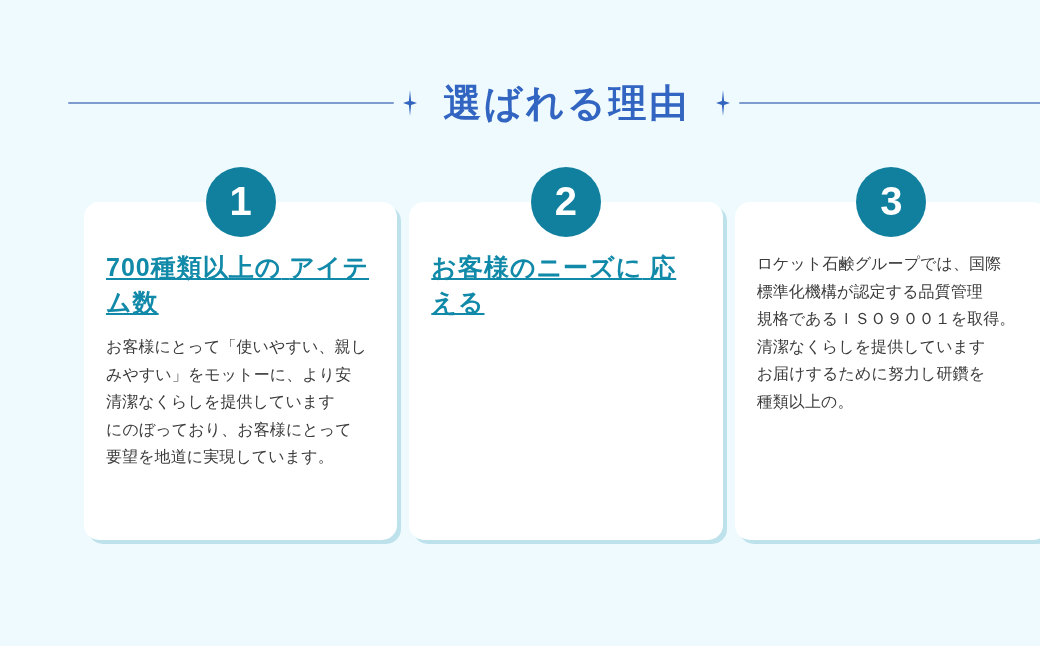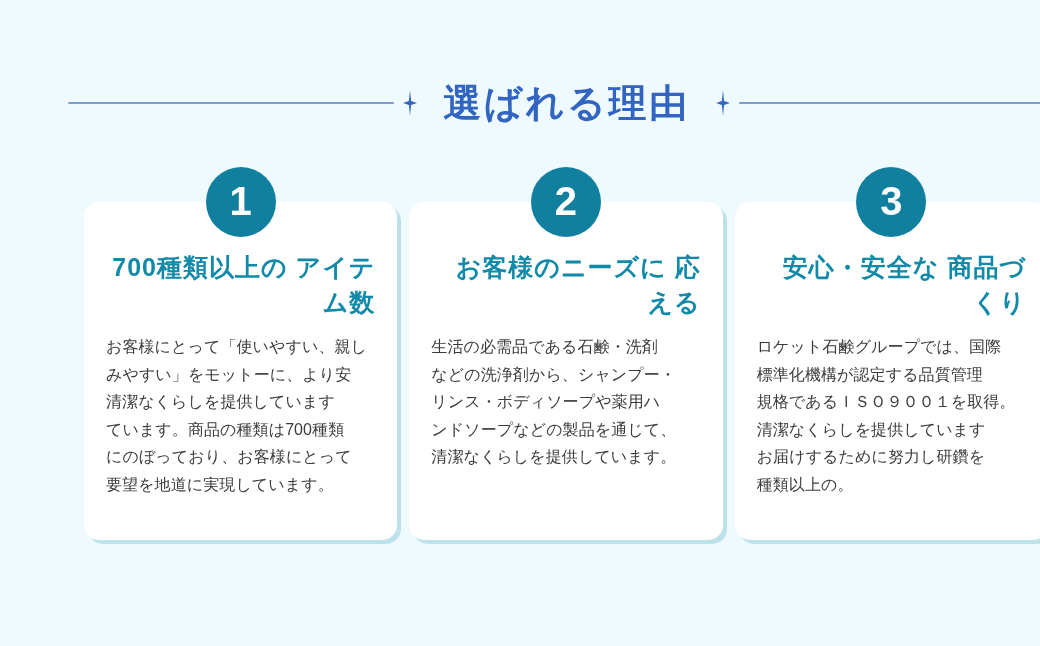--- a/index.html
+++ b/index.html
@@ -99,26 +99,27 @@
     justify-content: center;
     font-size: 40px;
     font-weight: 700;
     line-height: 1;
     padding-bottom: 2px;
     box-sizing: border-box;
   }
 
   .card-title {
     margin: 0 0 14px 0;
-    text-align: right;
+    text-align: left;
     color: #1189a8;
     font-size: 25px;
     font-weight: 700;
     line-height: 1.38;
     letter-spacing: 0.04em;
+    text-decoration: underline;
   }
 
   .card-body {
     margin: 0;
     color: #3b3b3b;
     font-size: 16px;
     line-height: 1.72;
     letter-spacing: 0.005em;
     text-align: left;
   }
@@ -154,47 +155,35 @@
     <div class="card">
       <div class="badge">1</div>
       <h3 class="card-title">
         <span class="ln">700種類以上の</span>
         <span class="ln">アイテム数</span>
       </h3>
       <p class="card-body">
         <span class="ln">お客様にとって「使いやすい、親し</span>
         <span class="ln">みやすい」をモットーに、より安</span>
         <span class="ln">清潔なくらしを提供しています</span>
-        <span class="ln">ています。商品の種類は700種類</span>
         <span class="ln">にのぼっており、お客様にとって</span>
         <span class="ln">要望を地道に実現しています。</span>
       </p>
     </div>
 
     <div class="card">
       <div class="badge">2</div>
       <h3 class="card-title">
         <span class="ln">お客様のニーズに</span>
         <span class="ln">応える</span>
       </h3>
-      <p class="card-body">
-        <span class="ln">生活の必需品である石鹸・洗剤</span>
-        <span class="ln">などの洗浄剤から、シャンプー・</span>
-        <span class="ln">リンス・ボディソープや薬用ハ</span>
-        <span class="ln">ンドソープなどの製品を通じて、</span>
-        <span class="ln">清潔なくらしを提供しています。</span>
-      </p>
     </div>
 
     <div class="card">
       <div class="badge">3</div>
-      <h3 class="card-title">
-        <span class="ln">安心・安全な</span>
-        <span class="ln">商品づくり</span>
-      </h3>
       <p class="card-body">
         <span class="ln">ロケット石鹸グループでは、国際</span>
         <span class="ln">標準化機構が認定する品質管理</span>
         <span class="ln">規格であるＩＳＯ９００１を取得。</span>
         <span class="ln">清潔なくらしを提供しています</span>
         <span class="ln">お届けするために努力し研鑽を</span>
         <span class="ln">種類以上の。</span>
       </p>
     </div>
 

